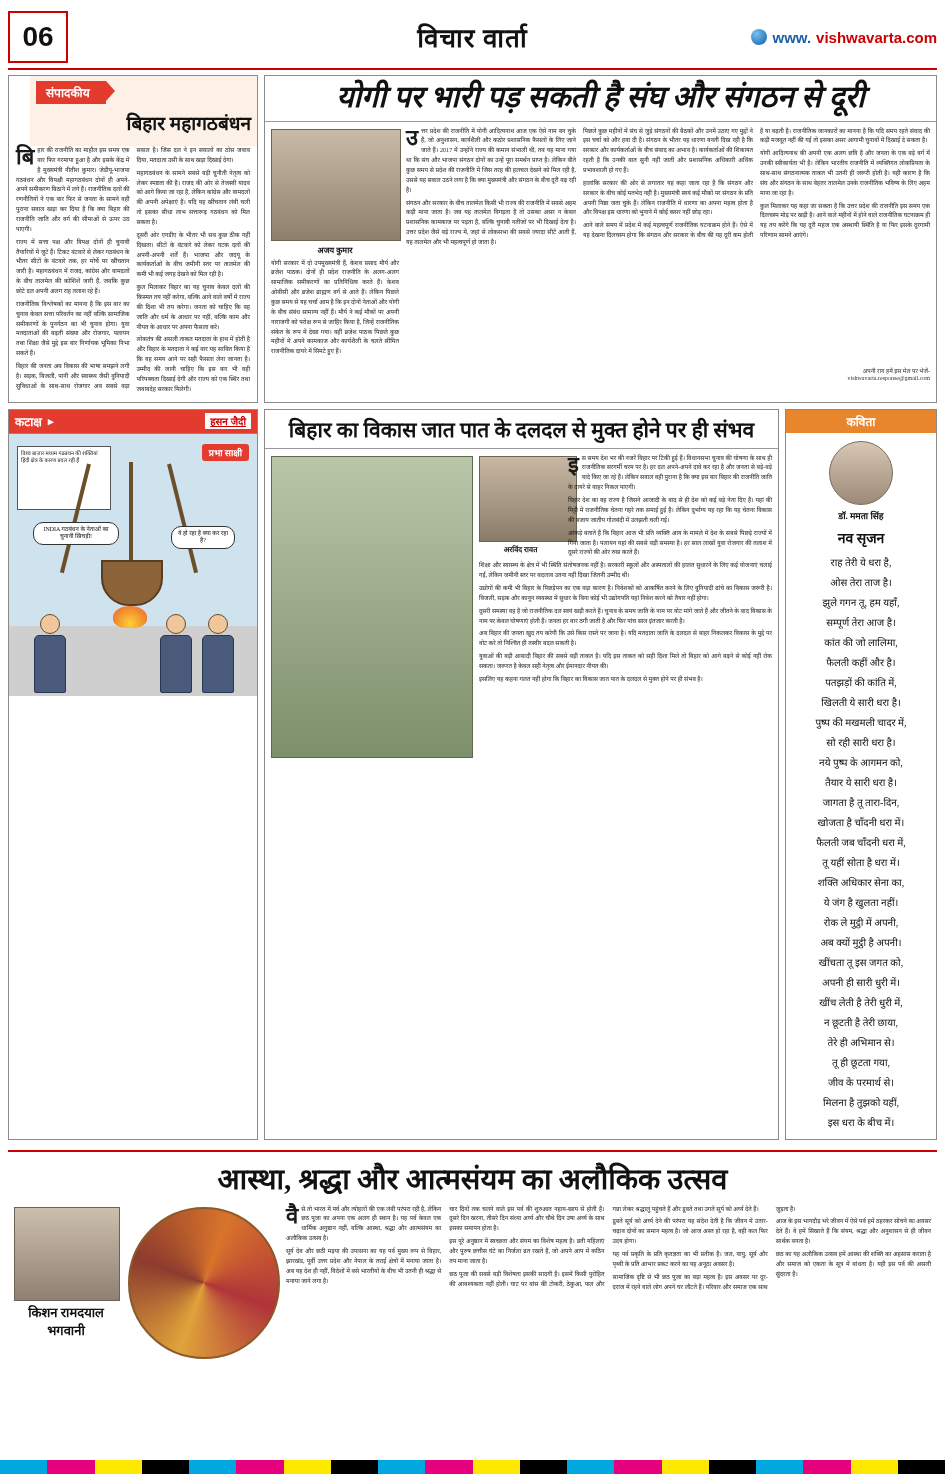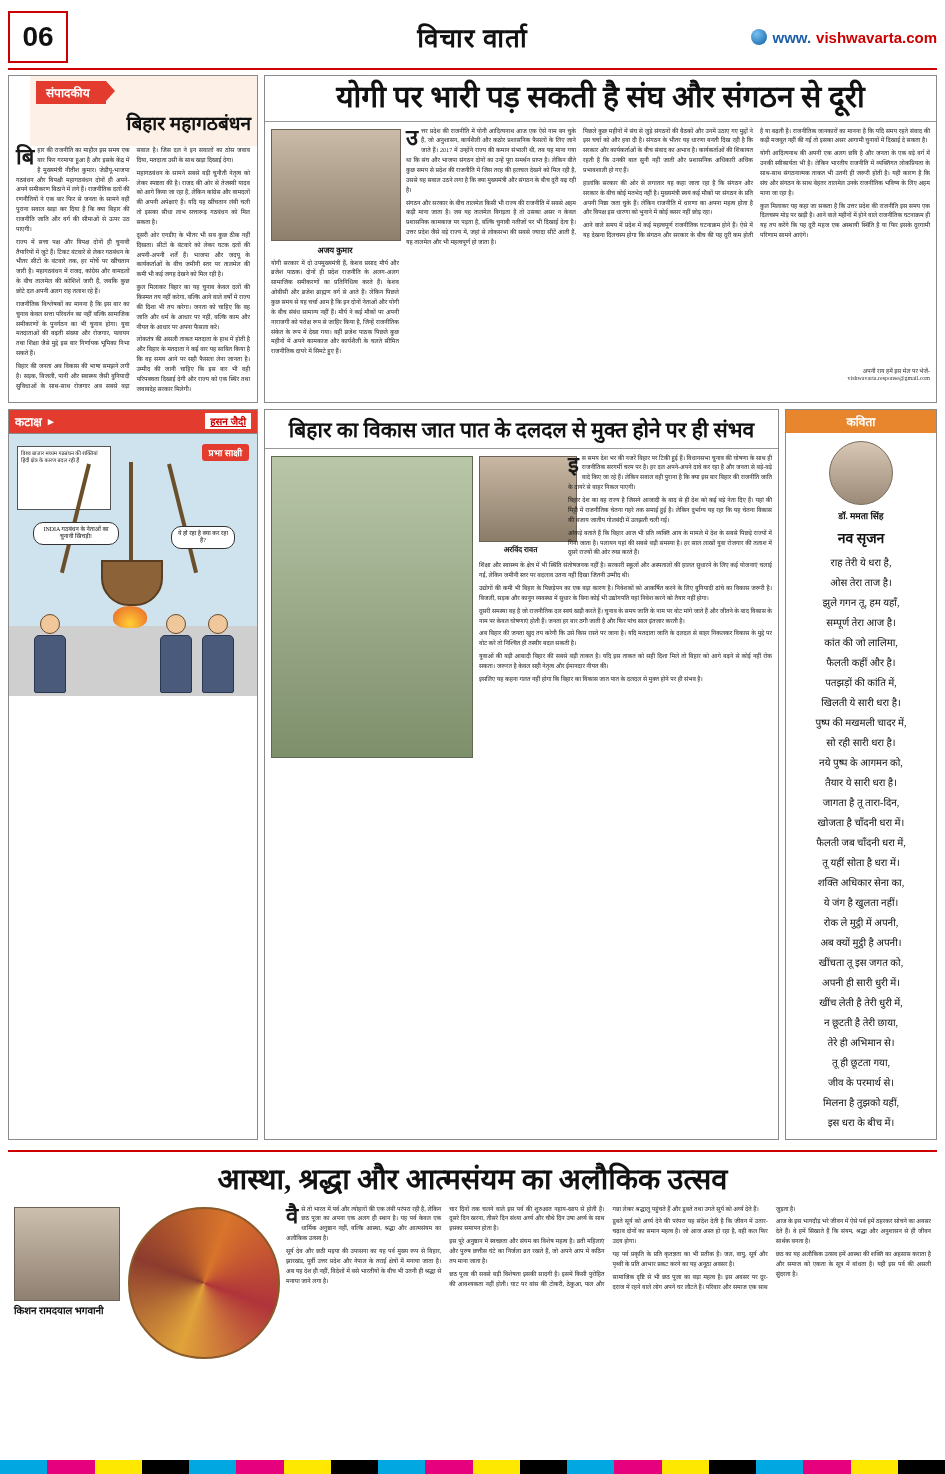--- a/index.html
+++ b/index.html
@@ -32,21 +32,21 @@
   .edit-head{background:#fdf0e6;padding:5px 6px 4px 6px;margin-left:21px;}
   .edit-title{text-align:right;font-size:19px;font-weight:bold;margin:6px 0 6px;}
   .edit-body{padding:0 7px 7px;}
 
   .txt{font-size:6.1px;line-height:1.62;text-align:justify;color:#1a1a1a;}
   .txt p{margin:0 0 3px;}
   .txt.two{column-count:2;column-gap:7px;}
   .txt.three{column-count:3;column-gap:7px;}
   .dropcap:first-letter{float:left;font-size:22px;line-height:18px;font-weight:bold;padding:2px 3px 0 0;}
 
-  .lead-head{font-size:30px;font-weight:bold;text-align:center;line-height:1.15;padding:4px 4px 6px;border-bottom:1px solid #999;}
+  .lead-head{font-size:30px;font-weight:bold;text-align:center;line-height:1.15;padding:4px 4px 6px;border-bottom:1px solid #999;font-style:italic;}
   .main-inner{padding:5px 6px 6px;}
 
   .author{width:128px;float:left;margin:2px 7px 4px 0;}
   .author .ph{width:128px;height:110px;background:linear-gradient(#c9bba8,#8e7f6d);border:1px solid #6d6256;}
   .author .nm{text-align:center;font-size:8px;font-weight:bold;margin-top:3px;}
 
   .row2{display:flex;gap:6px;margin-top:6px;}
   .col-cartoon{width:248px;}
   .col-bihar{flex:1;}
   .col-kavita{width:150px;}
@@ -65,35 +65,35 @@
   .cartoon-img{height:262px;background:#cfe3ef;position:relative;border-top:1px solid #8a8a8a;overflow:hidden;}
   .c-ground{position:absolute;left:0;right:0;bottom:0;height:70px;background:#cfcfcf;}
   .c-leg{position:absolute;width:4px;background:#6b4f2a;transform-origin:top;}
   .c-pot{position:absolute;left:92px;top:126px;width:58px;height:42px;border-radius:0 0 28px 28px;background:#8c6239;border:2px solid #5a3d20;}
   .c-flame{position:absolute;left:104px;top:172px;width:34px;height:22px;background:radial-gradient(circle at 50% 80%,#ffcf33,#e8602c);border-radius:50% 50% 40% 40%;}
   .c-bub{position:absolute;background:#fff;border:1px solid #333;border-radius:10px;font-size:6px;padding:3px 5px;line-height:1.3;text-align:center;}
   .c-man{position:absolute;bottom:4px;width:34px;height:78px;}
   .c-man .head{width:18px;height:18px;border-radius:50%;background:#f0c79a;border:1px solid #6a4a2a;margin:0 auto;}
   .c-man .body{width:30px;height:56px;background:#4a5a7a;border:1px solid #2b3650;margin:1px auto 0;border-radius:5px 5px 2px 2px;}
   .c-sign{position:absolute;left:8px;top:12px;width:86px;height:56px;background:#fff;border:1px solid #555;font-size:5.4px;padding:3px;line-height:1.35;}
-  .c-logo{position:absolute;right:8px;top:10px;background:#e33b2e;color:#fff;font-size:9px;font-weight:bold;padding:2px 7px;border-radius:3px;font-family:Liberation Sans, sans-serif;}
+  .c-logo{position:absolute;right:8px;top:10px;background:#e33b2e;color:#fff;font-size:9px;font-weight:bold;padding:2px 7px;border-radius:3px;font-family:Liberation Serif, serif;}
 
   .bihar-photo{width:200px;height:300px;background:linear-gradient(#b9c7a8,#7e8f6c);border:1px solid #5e6a50;float:left;margin:2px 6px 4px 0;}
   .bihar-auth{width:83px;float:left;margin:2px 6px 3px 0;}
   .bihar-auth .ph{width:96px;height:84px;background:linear-gradient(#c7b7a3,#8b7c69);border:1px solid #6d6256;}
   .bihar-auth .nm{text-align:center;font-size:7.4px;font-weight:bold;margin-top:2px;}
 
   .row3{margin-top:6px;display:flex;gap:6px;}
   .col-fest{flex:1;}
   .fest-head{font-size:29px;font-weight:bold;text-align:center;padding:6px 4px 8px;}
   .fest-body{padding:0 6px 6px;}
   .fest-photo{width:148px;height:148px;border-radius:50%;background:conic-gradient(from 20deg,#d8742b,#b0343a,#e0a33a,#8c3b2e,#d8742b);border:2px solid #8a5a2a;float:left;margin:2px 6px 4px 4px;}
   .fest-auth{width:104px;float:left;margin:2px 6px 3px 0;}
   .fest-auth .ph{width:104px;height:92px;background:linear-gradient(#cdbfae,#8f8071);border:1px solid #6d6256;}
-  .fest-auth .nm{font-size:10px;font-weight:bold;margin-top:2px;}
+  .fest-auth .nm{text-align:center;font-size:13px;font-weight:bold;margin-top:2px;}
 
   .mail{font-size:6px;text-align:right;margin-top:3px;color:#333;}
 
   
   .colorbar{position:absolute;left:0;bottom:0;width:945px;height:14px;display:flex;}
   .colorbar div{flex:1;}
   .hr-red{border-top:2px solid #c00;margin:4px 0 0;}
 </style>
 </head>
 <body>

